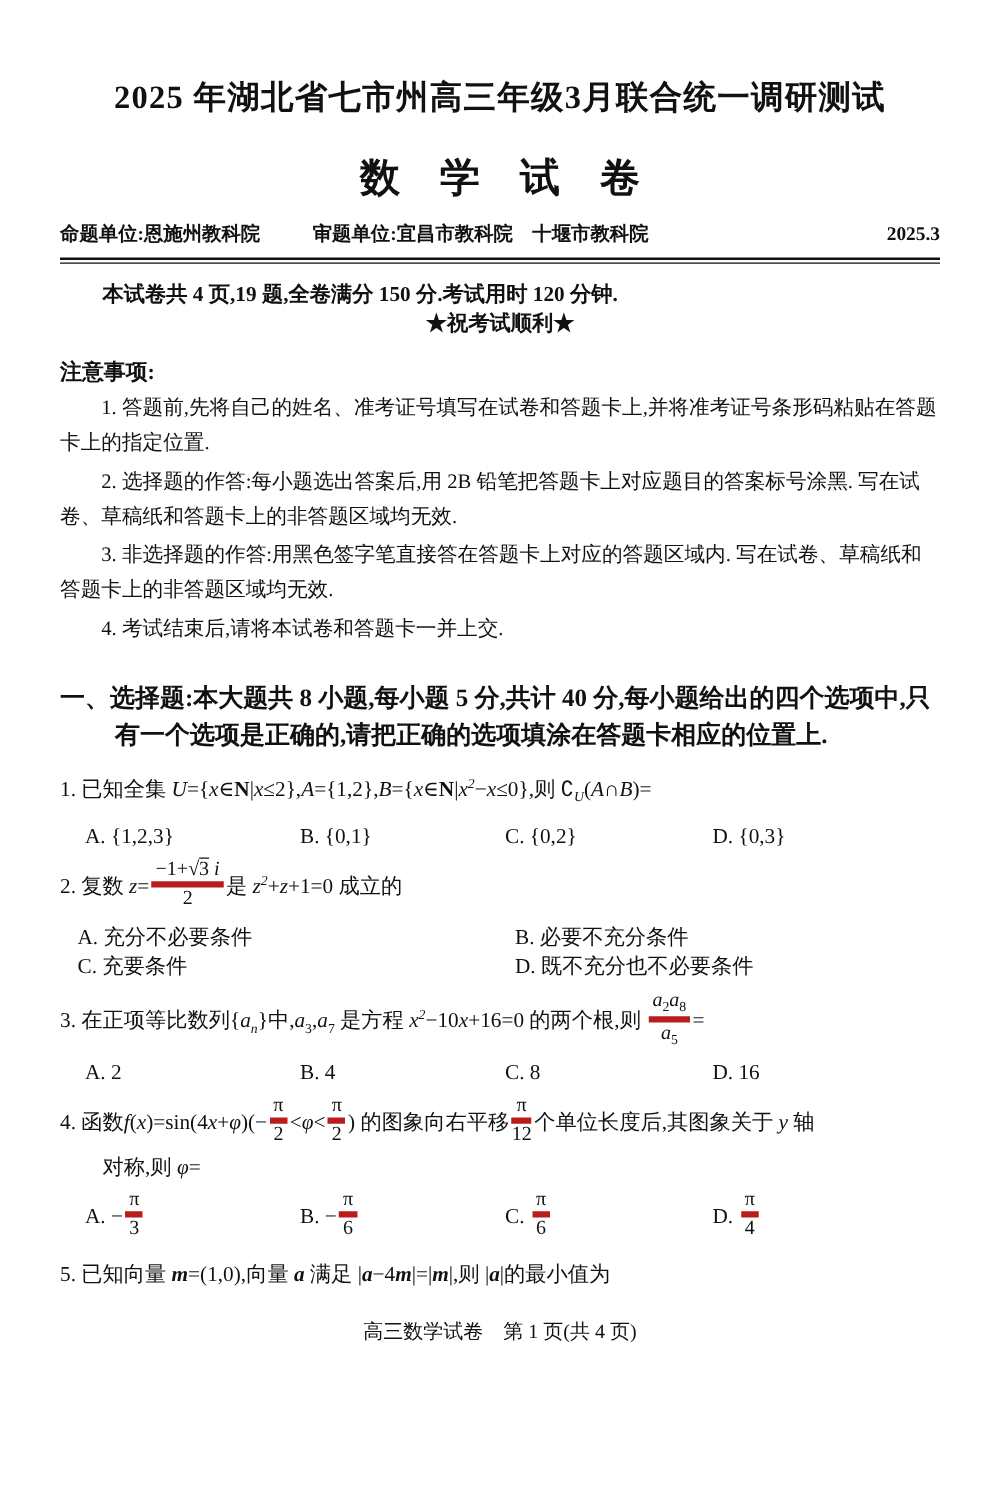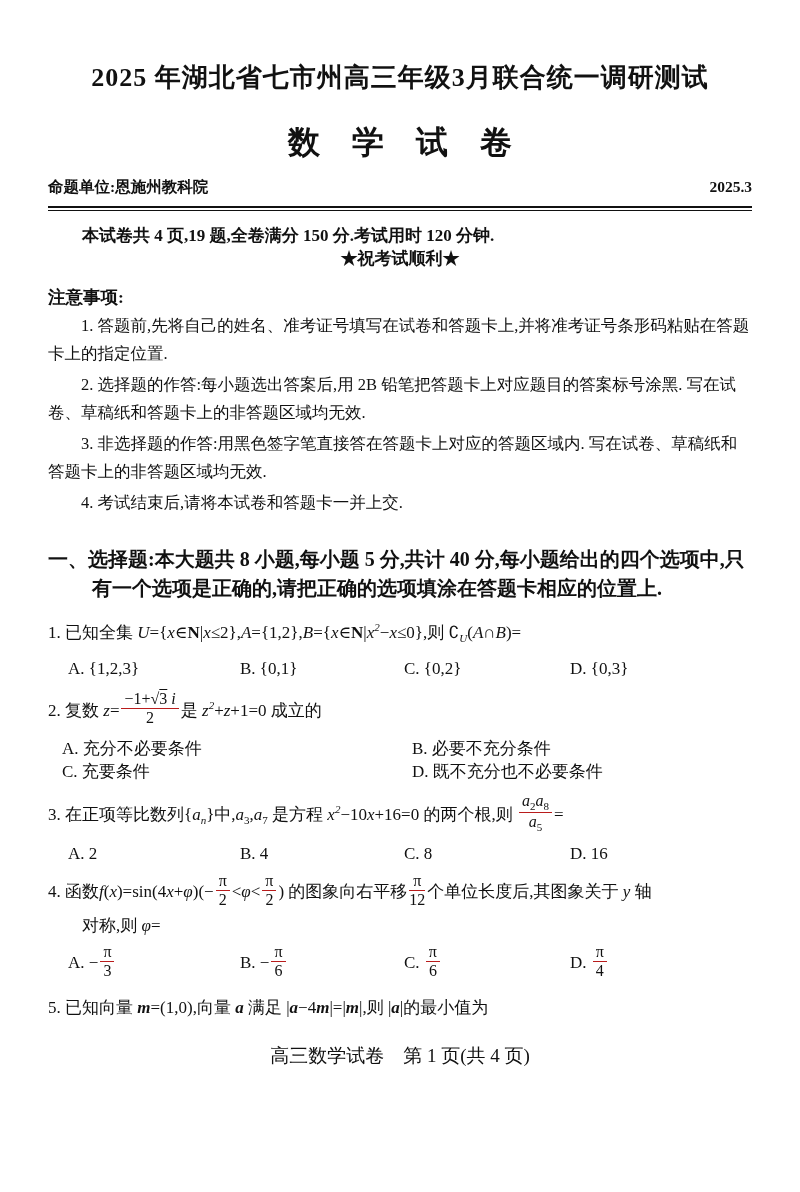--- a/index.html
+++ b/index.html
@@ -44,35 +44,36 @@
   .m   { }
   .cn  { }
   .nb  { font-weight: 700; }
   .sup { vertical-align: super; font-size: 11px; font-style: italic; }
   .sb  { vertical-align: sub;   font-size: 11px; }
   .sbv { vertical-align: sub;   font-size: 11px; font-style: italic; }
   .rt  { text-decoration: overline; }
 
   .frac { display: inline-block; vertical-align: middle; text-align: center;
           line-height: 1.12; margin: 0 2px; transform: translateY(-3px); font-size: 16px; }
-  .frac .num { display: block; border-bottom: 1px solid #b91c1c; padding: 0 3px; }
+  .frac .num { display: block; border-bottom: 5px solid #b91c1c; padding: 0 3px; }
   .frac .den { display: block; }
 
-  .footer { text-align: center; font-size: 19px; margin-top: 22px; }
+  .footer { text-align: center; font-size: 16px; margin-top: 22px; }
 </style>
 </head>
 <body>
 
 <div class="page">
 
   <div class="title">2025 年湖北省七市州高三年级3月联合统一调研测试</div>
   <div class="subtitle">数　学　试　卷</div>
 
   <div class="info-row">
     <span>命题单位:恩施州教科院</span>
+    <span class="mid">审题单位:宜昌市教科院　十堰市教科院</span>
     <span class="date">2025.3</span>
   </div>
 
   <div class="divider"></div>
 
   <div class="intro">本试卷共 4 页,19 题,全卷满分 150 分.考试用时 120 分钟.</div>
   <div class="wish">★祝考试顺利★</div>
 
   <div class="notice-title">注意事项:</div>
   <div class="notice">1. 答题前,先将自己的姓名、准考证号填写在试卷和答题卡上,并将准考证号条形码粘贴在答题卡上的指定位置.</div>

